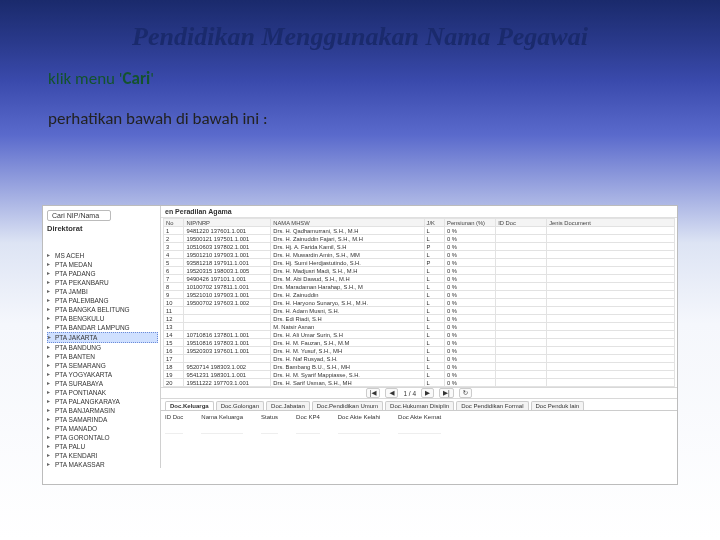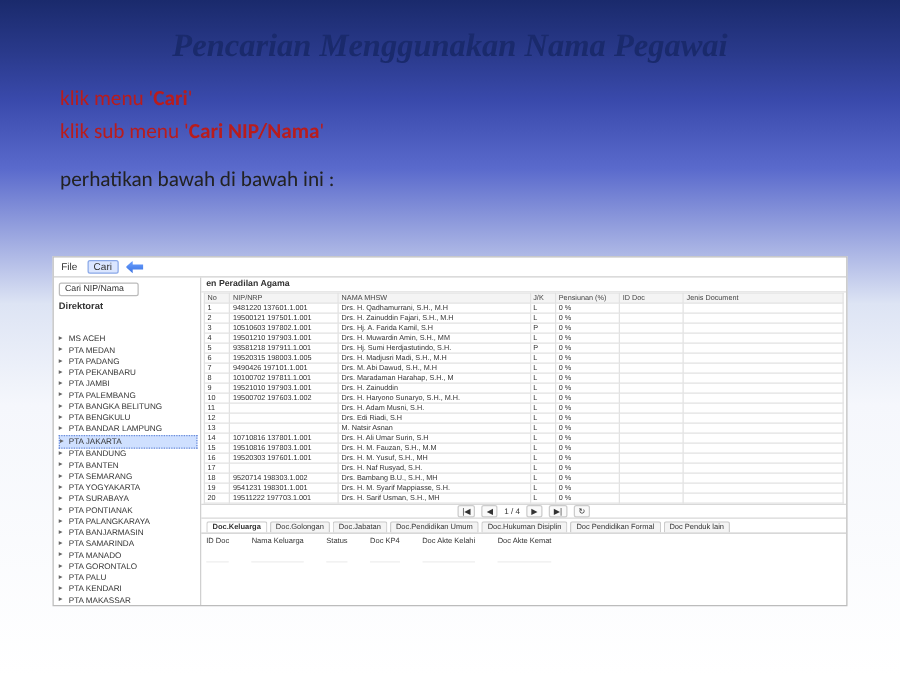--- a/index.html
+++ b/index.html
@@ -16,21 +16,21 @@
     font-size: 26px;
     font-weight: bold;
     font-style: italic;
     color: #1a2a6c;
     text-align: center;
     padding-top: 22px;
   }
   .body-text {
     font-family: Calibri, Arial, sans-serif;
     font-size: 17px;
-    color: #b91c1c;
+    color: #14532d;
     margin: 14px 12px 0 48px;
     line-height: 1.5;
   }
   .body-text strong { font-weight: bold; }
   .sub-caption {
     font-family: Calibri, Arial, sans-serif;
     font-size: 17px;
     color: #222;
     margin: 16px 0 0 48px;
   }
@@ -192,40 +192,32 @@
     height: 26px;
   }
   .subgrid span {
     border-bottom: 1px solid #eee;
     padding: 1px 0;
   }
 </style>
 </head>
 <body>
 
-<h1 class="slide-title">Pencarian Menggunakan Nama Pegawai</h1>
+<h1 class="slide-title">Pendidikan Menggunakan Nama Pegawai</h1>
 
 <div class="body-text">
   <div>
     <span>klik menu '</span><strong>Cari</strong><span>'</span>
   </div>
-  <div>
-    <span>klik sub menu '</span><strong>Cari NIP/Nama</strong><span>'</span>
-  </div>
 </div>
 
 <div class="sub-caption">perhatikan bawah di bawah ini :</div>
 
 <div class="screenshot">
 
-  <div class="menubar">
-    <span>File</span>
-    <span class="active">Cari</span>
-    <span class="arrow-icon"></span>
-  </div>
 
   <div class="main-area">
     <div class="sidebar">
       <div class="submenu">Cari NIP/Nama</div>
       <div class="tree-title">Direktorat</div>
       <ul class="tree-list" id="tree">
           <li>MS ACEH</li>
           <li>PTA MEDAN</li>
           <li>PTA PADANG</li>
           <li>PTA PEKANBARU</li>

